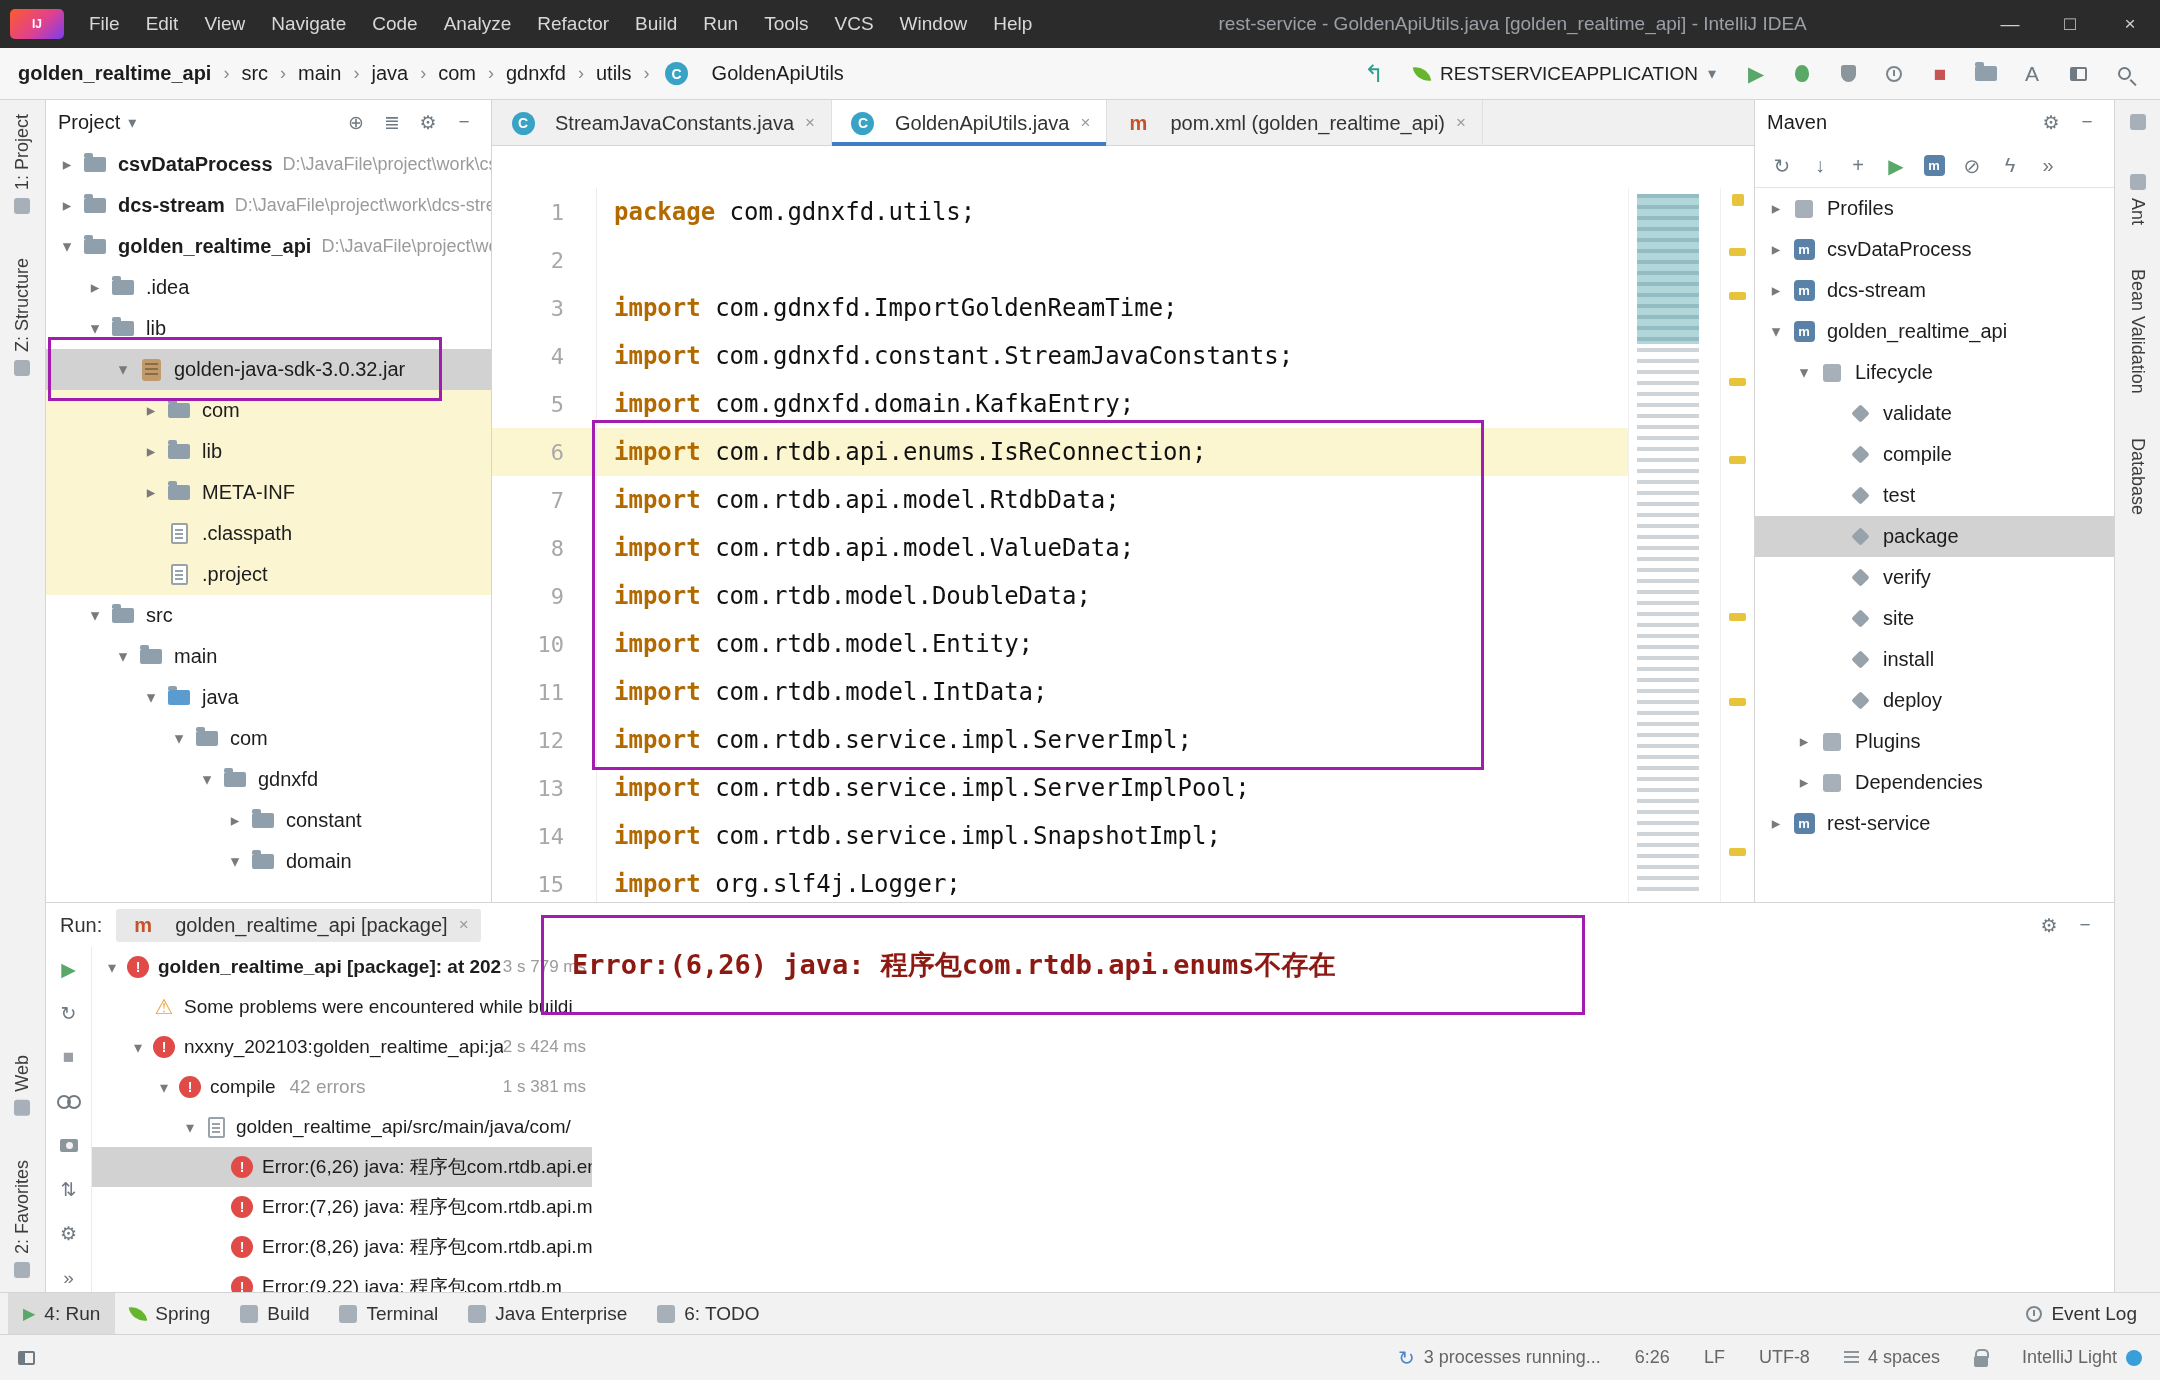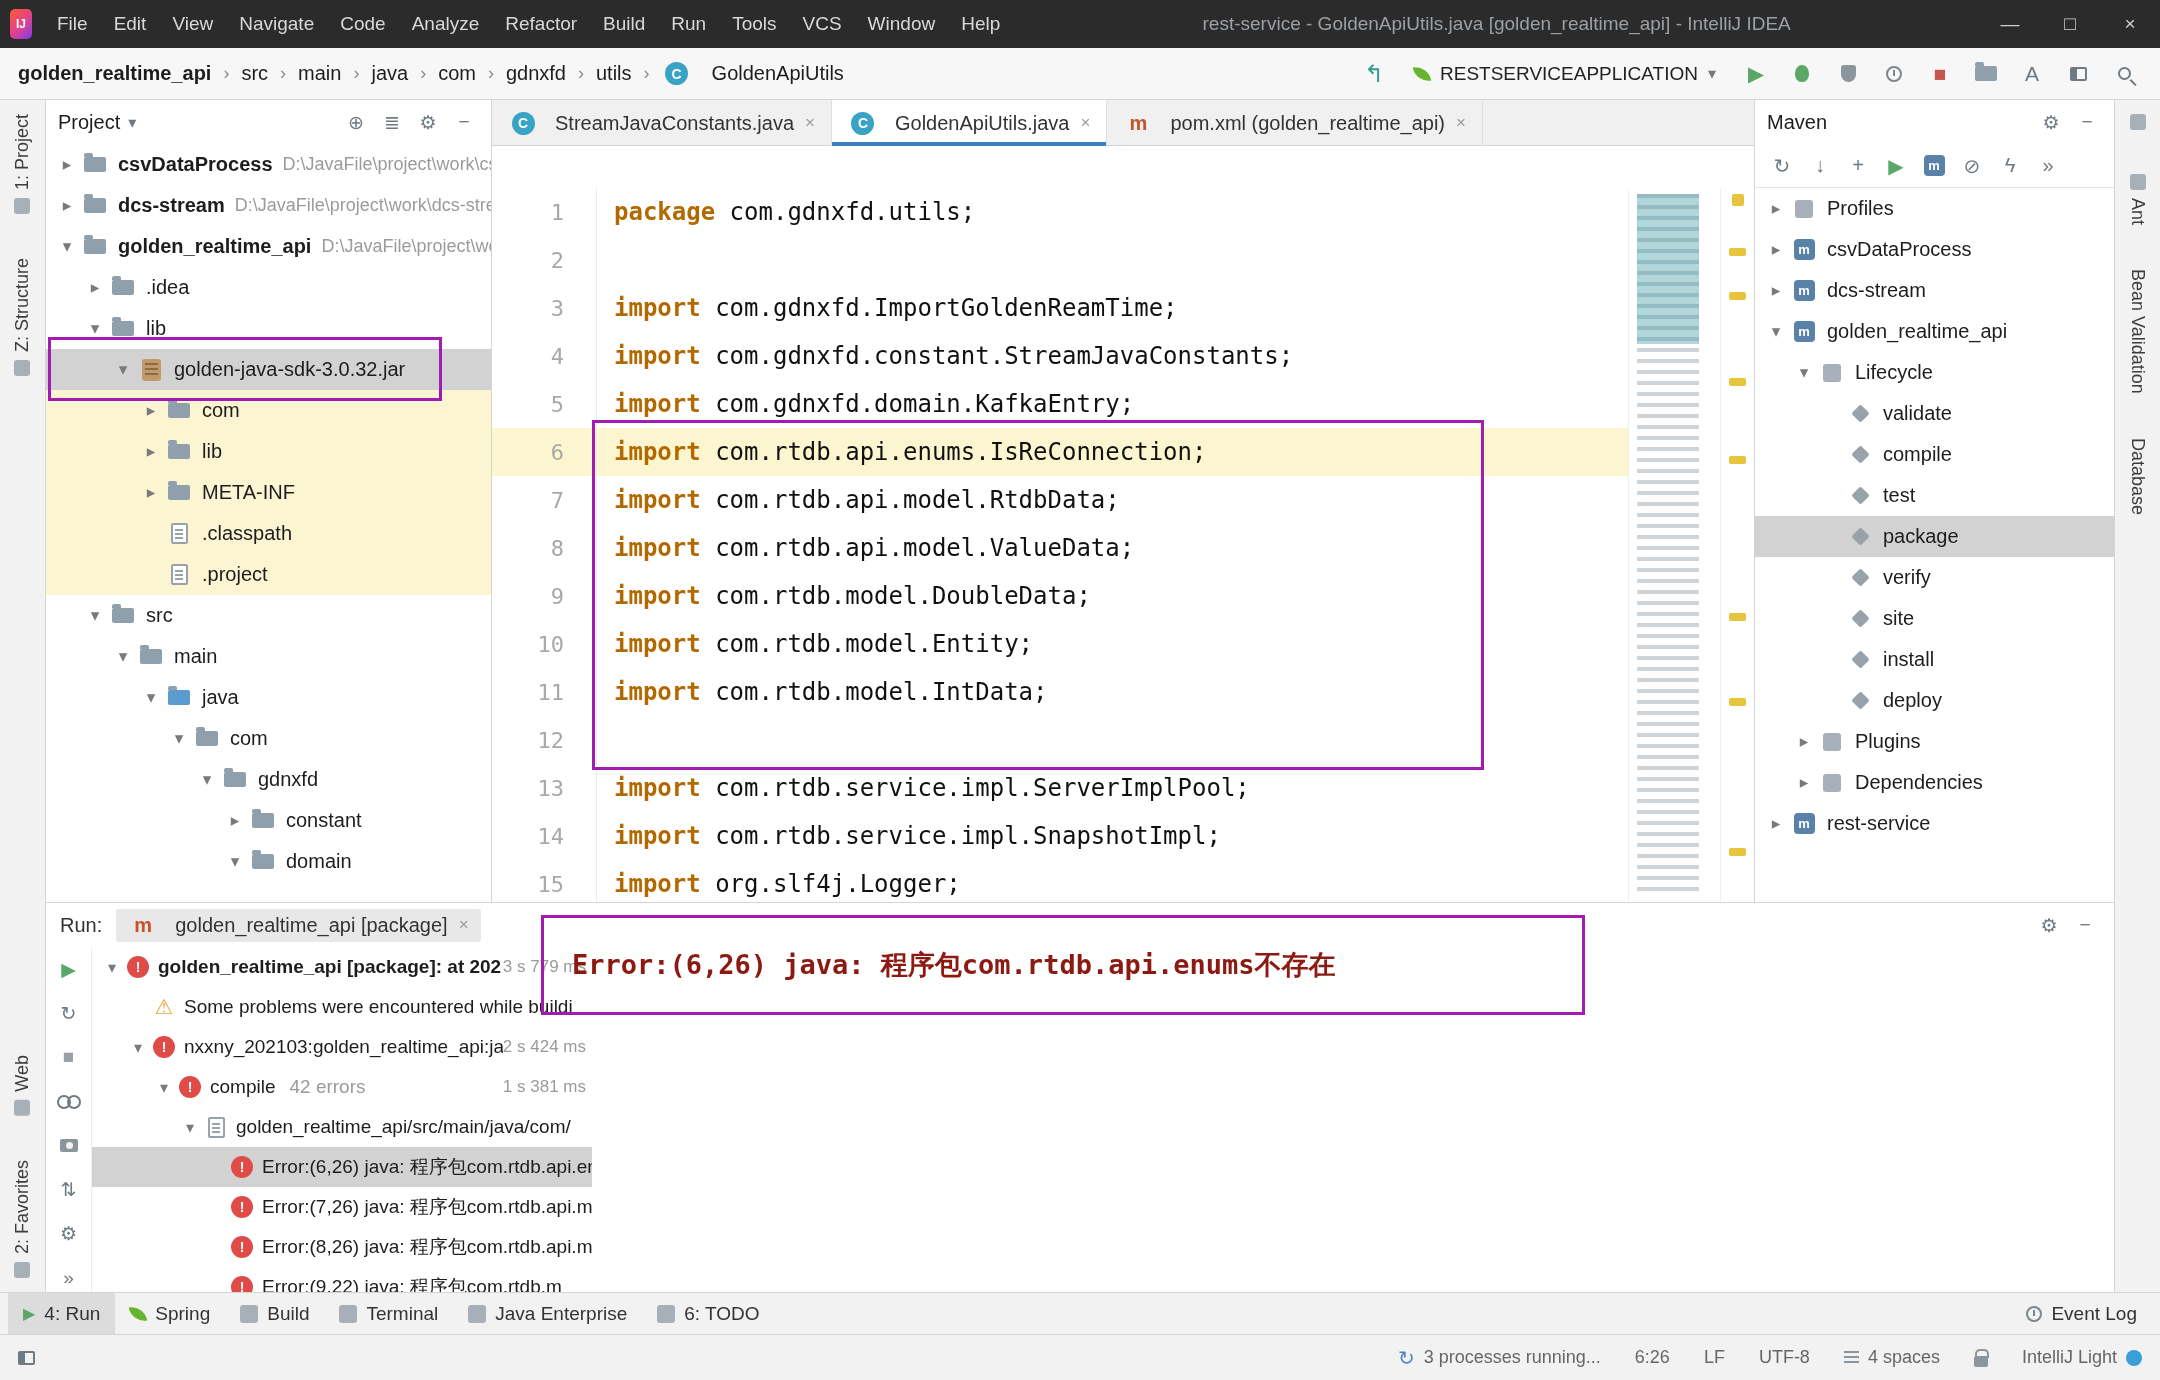--- a/index.html
+++ b/index.html
@@ -2,21 +2,21 @@
 <html><head>
 <meta charset="utf-8">
 <style>
   * { box-sizing: border-box; margin: 0; padding: 0; }
   html,body { width:2160px; height:1380px; overflow:hidden; }
   body { font-family:"Liberation Sans", sans-serif; background:#fff; color:#1d1d1d; }
   .app { display:flex; flex-direction:column; width:100%; height:100%; }
 
   
   .titlebar { height:48px; background:#2b2b2b; display:flex; align-items:center; color:#d8d8d8; font-size:19px; padding-left:10px; flex:0 0 auto; }
-  .logo { width:22px; height:30px; border-radius:5px; background:linear-gradient(135deg,#fc5b2d,#e0418f 55%,#7a3df0); display:flex; align-items:center; justify-content:center; color:#fff; font-weight:bold; font-size:12px; margin-right:12px; }
+  .logo { width:54px; height:30px; border-radius:5px; background:linear-gradient(135deg,#fc5b2d,#e0418f 55%,#7a3df0); display:flex; align-items:center; justify-content:center; color:#fff; font-weight:bold; font-size:12px; margin-right:12px; }
   .menus { display:flex; }
   .menus span { padding:0 13px; cursor:default; }
   .win-title { flex:1; text-align:center; color:#9aa0a6; white-space:nowrap; overflow:hidden; }
   .win-controls { display:flex; }
   .win-controls span { width:60px; height:48px; display:flex; align-items:center; justify-content:center; font-size:19px; color:#cfcfcf; }
 
   
   .toolbar { height:52px; background:#f7f7f7; border-bottom:1px solid #d5d5d5; display:flex; align-items:center; padding:0 18px; font-size:20px; flex:0 0 auto; }
   .crumbs { display:flex; align-items:center; gap:12px; white-space:nowrap; }
   .crumb.first { font-weight:bold; }
@@ -483,20 +483,21 @@
               <div class="cline">
                   <span class="ln">10</span>
                   <span class="ctext"><span class="kw">import</span><span> com.rtdb.model.Entity;</span></span>
                 </div>
               <div class="cline">
                   <span class="ln">11</span>
                   <span class="ctext"><span class="kw">import</span><span> com.rtdb.model.IntData;</span></span>
                 </div>
               <div class="cline">
                   <span class="ln">12</span>
+                  <span class="ctext"><span class="kw">import</span><span> com.rtdb.service.impl.ServerImpl;</span></span>
                 </div>
               <div class="cline">
                   <span class="ln">13</span>
                   <span class="ctext"><span class="kw">import</span><span> com.rtdb.service.impl.ServerImplPool;</span></span>
                 </div>
               <div class="cline">
                   <span class="ln">14</span>
                   <span class="ctext"><span class="kw">import</span><span> com.rtdb.service.impl.SnapshotImpl;</span></span>
                 </div>
               <div class="cline">

